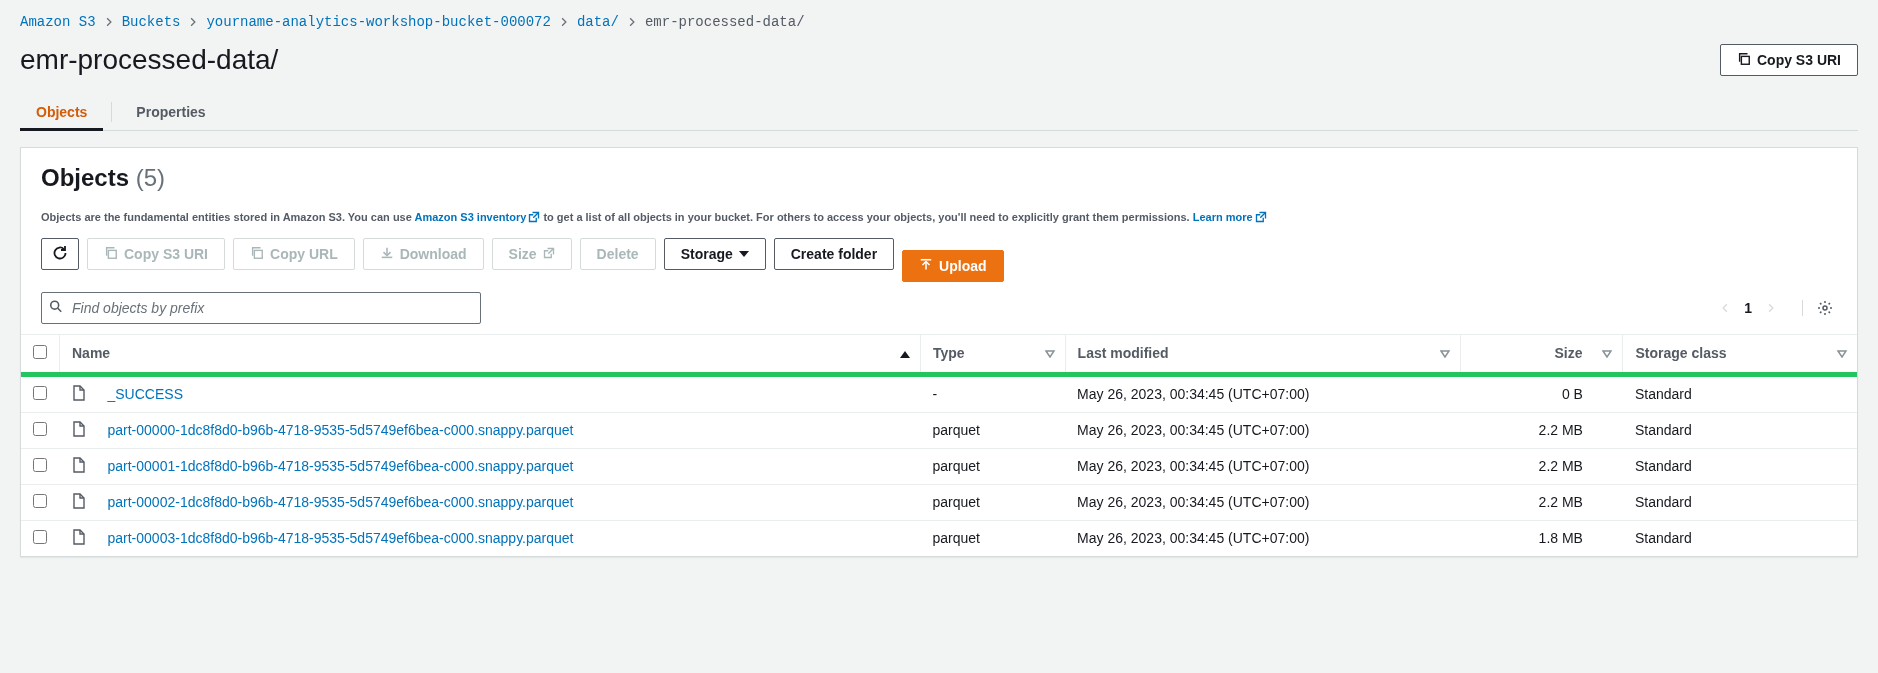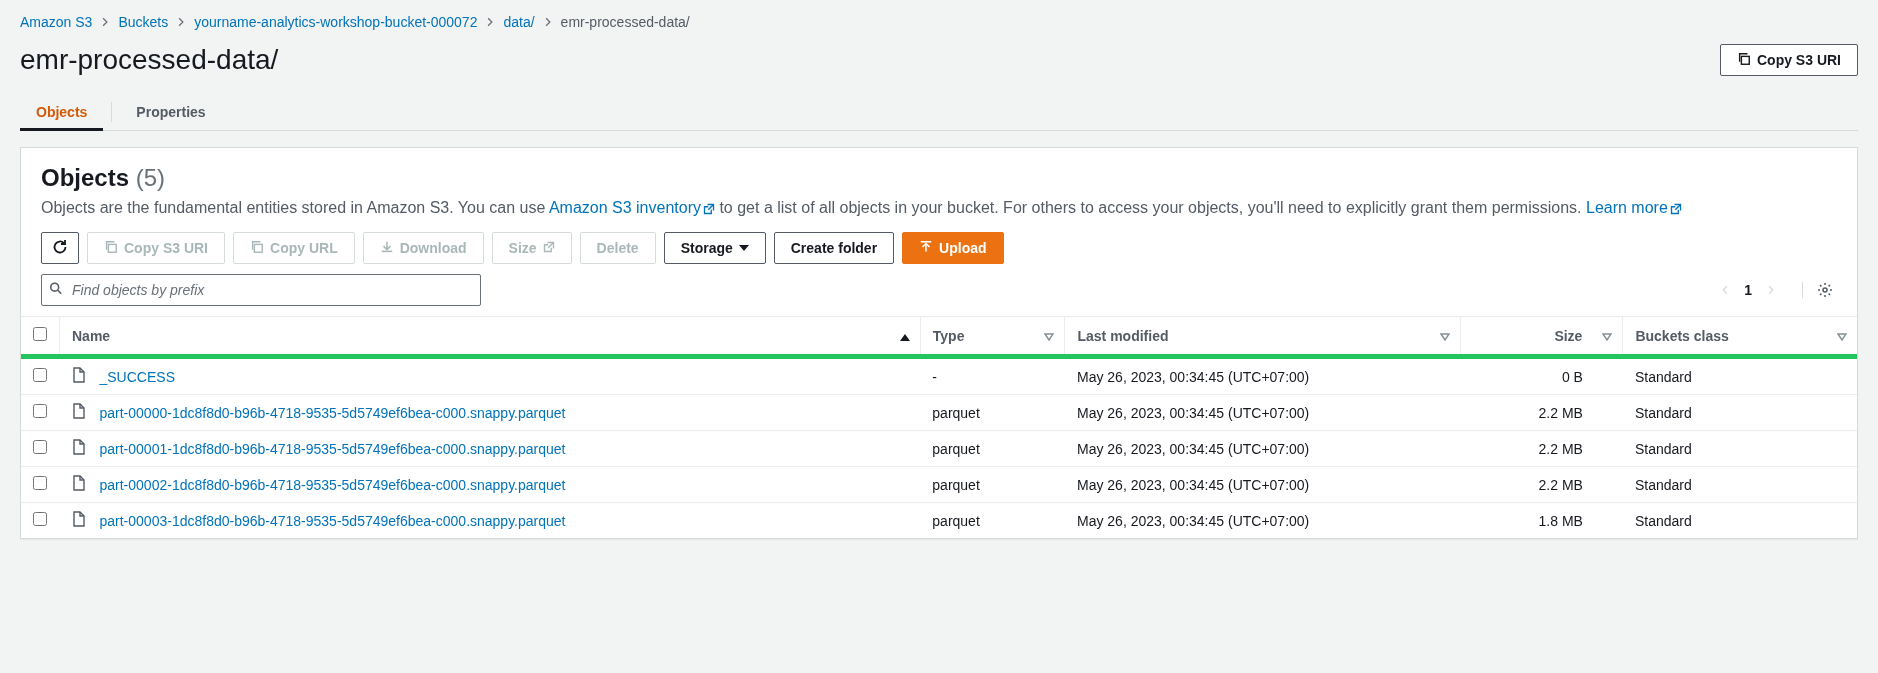--- a/index.html
+++ b/index.html
@@ -2,21 +2,21 @@
 <html><head>
 <meta charset="utf-8">
 <style>
 * { box-sizing: border-box; margin: 0; padding: 0; }
 body { font-family: "Amazon Ember", "Helvetica Neue", Arial, sans-serif; background: #f2f3f3; color: #16191f; font-size: 14px; }
 a { text-decoration: none; }
 
 .page { padding: 0 20px 20px 20px; }
 
 
-.breadcrumb { display: flex; align-items: center; padding: 14px 0 10px 0; font-size: 14px; flex-wrap: wrap; }
+.breadcrumb { display: flex; align-items: center; padding: 14px 0 10px 0; font-size: 14px; flex-wrap: wrap; font-family: Liberation Mono, monospace; }
 .breadcrumb a { color: #0073bb; }
 .breadcrumb .sep { margin: 0 8px; color: #687078; display: inline-flex; }
 .breadcrumb .current { color: #545b64; }
 
 
 .header-row { display: flex; align-items: center; justify-content: space-between; margin: 4px 0 18px 0; }
 .page-title { font-size: 28px; font-weight: 400; color: #16191f; }
 
 
 .tabs { display: flex; border-bottom: 1px solid #d5dbdb; }
@@ -25,30 +25,30 @@
 .tab.active::after { content: ""; position: absolute; left: -16px; right: -16px; bottom: -1px; height: 3px; background: #16191f; }
 .tab-wrap { padding-left: 16px; }
 .tab:first-child { margin-left: 0; }
 .tab-sep { width: 1px; background: #d5dbdb; height: 20px; align-self: center; margin-right: 24px; margin-left: -8px; }
 
 
 .panel { background: #fff; border: 1px solid #d5dbdb; margin-top: 16px; box-shadow: 0 1px 1px rgba(0,0,0,0.05); }
 .panel-inner { padding: 16px 20px 0 20px; }
 .panel-title { font-size: 24px; font-weight: 700; }
 .panel-title .count { color: #687078; font-weight: 400; }
-.panel-desc { font-size: 16px; color: #545b64; margin-top: 4px; line-height: 1.5; }
+.panel-desc { font-size: 11px; color: #545b64; margin-top: 17px; line-height: 1.5; font-weight: bold; }
 .panel-desc a { color: #0073bb; }
 .ext-icon { display: inline-flex; vertical-align: -2px; margin-left: 2px; }
 
 
 .toolbar { display: flex; gap: 8px; margin-top: 12px; flex-wrap: wrap; }
 .btn { display: inline-flex; align-items: center; gap: 6px; background: #fff; border: 1px solid #545b64; color: #16191f; padding: 6px 16px; font-size: 14px; font-weight: 700; cursor: pointer; border-radius: 2px; height: 32px; line-height: 1; }
 .btn.disabled { border-color: #d5dbdb; color: #aab7b8; cursor: default; }
 .btn.icon-only { padding: 4px 10px; }
-.btn.primary { background: #ec7211; border-color: #ec7211; color: #fff; }
+.btn.primary { background: #ec7211; border-color: #ec7211; color: #fff; margin-top: 12px; }
 .btn svg { flex-shrink: 0; }
 
 
 .search-row { display: flex; align-items: center; justify-content: space-between; margin-top: 10px; padding-right: 0px; }
 .search-box { position: relative; width: 440px; }
 .search-box input { width: 100%; height: 32px; padding: 4px 10px 4px 30px; border: 1px solid #687078; font-size: 14px; font-style: italic; color: #14532d; border-radius: 2px; }
 .search-box input::placeholder { color: #687078; font-style: italic; }
 .search-box .sicon { position: absolute; left: 8px; top: 50%; transform: translateY(-50%); color: #545b64; }
 .pagination { display: flex; align-items: center; gap: 14px; margin-right: 4px; }
 .pagination .pg-btn { color: #687078; cursor: pointer; display: inline-flex; }
@@ -56,21 +56,21 @@
 .pagination .pg-num { font-weight: 700; }
 .pagination .gear { margin-left: 12px; color: #545b64; cursor: pointer; padding-left: 14px; border-left: 1px solid #d5dbdb; display: inline-flex; }
 
 
 table.obj { width: 100%; border-collapse: collapse; margin-top: 10px; }
 table.obj th { text-align: left; font-weight: 700; font-size: 14px; color: #545b64; padding: 10px 12px; border-top: 1px solid #eaeded; border-bottom: 5px solid #22c55e; position: relative; }
 table.obj th .sort { position: absolute; right: 10px; top: 50%; transform: translateY(-50%); color: #687078; }
 table.obj td { padding: 8px 12px; border-bottom: 1px solid #eaeded; font-size: 14px; color: #16191f; }
 table.obj tbody tr:last-child td { border-bottom: none; }
 table.obj .chk { width: 40px; text-align: center; }
-table.obj .name-cell { display: flex; align-items: center; gap: 14px; }
+table.obj .name-cell { display: flex; align-items: center; gap: 22px; }
 table.obj .name-cell a { color: #0073bb; }
 table.obj .file-icon { color: #545b64; flex-shrink: 0; }
 table.obj th.name-col { padding-left: 12px; }
 table.obj th.size-col, table.obj td.size-col { text-align: right; padding-right: 40px; }
 table.obj input[type=checkbox] { width: 14px; height: 14px; }
 .th-sep { border-left: 1px solid #eaeded; }
 
 .triangle-up { width: 0; height: 0; border-left: 5px solid transparent; border-right: 5px solid transparent; border-bottom: 7px solid #16191f; display: inline-block; }
 
 </style>
@@ -242,21 +242,21 @@
           <th class="name-col th-sep" style="width:48%"><span>Name</span><span class="sort"><span class="triangle-up"></span></span></th>
           <th class="th-sep" style="width:8%"><span>Type</span><span class="sort"><svg width="10" height="8" viewBox="0 0 10 8" fill="none" stroke="#879196" stroke-width="1.5">
                   <path d="M1 1l4 6 4-6z"></path>
                 </svg></span></th>
           <th class="th-sep" style="width:22%"><span>Last modified</span><span class="sort"><svg width="10" height="8" viewBox="0 0 10 8" fill="none" stroke="#879196" stroke-width="1.5">
                   <path d="M1 1l4 6 4-6z"></path>
                 </svg></span></th>
           <th class="th-sep size-col" style="width:9%"><span>Size</span><span class="sort"><svg width="10" height="8" viewBox="0 0 10 8" fill="none" stroke="#879196" stroke-width="1.5">
                   <path d="M1 1l4 6 4-6z"></path>
                 </svg></span></th>
-          <th class="th-sep" style="width:13%"><span>Buckets class</span><span class="sort"><svg width="10" height="8" viewBox="0 0 10 8" fill="none" stroke="#879196" stroke-width="1.5">
+          <th class="th-sep" style="width:13%"><span>Storage class</span><span class="sort"><svg width="10" height="8" viewBox="0 0 10 8" fill="none" stroke="#879196" stroke-width="1.5">
                   <path d="M1 1l4 6 4-6z"></path>
                 </svg></span></th>
         </tr>
       </thead>
       <tbody id="rows">
           <tr>
             <td class="chk"><input type="checkbox" style=""></td>
             <td>
               <div class="name-cell">
                 <span class="file-icon"><svg width="14" height="16" viewBox="0 0 14 16" fill="none" stroke="currentColor" stroke-width="1.4">

